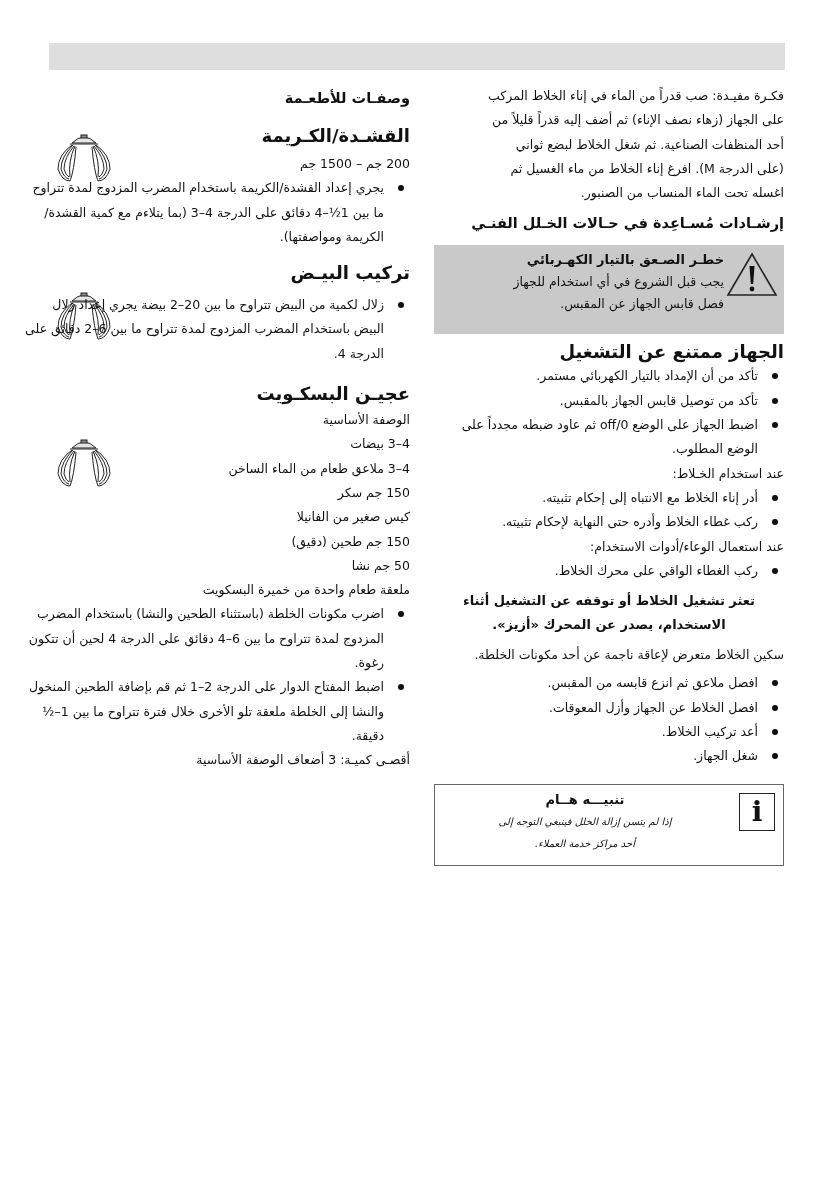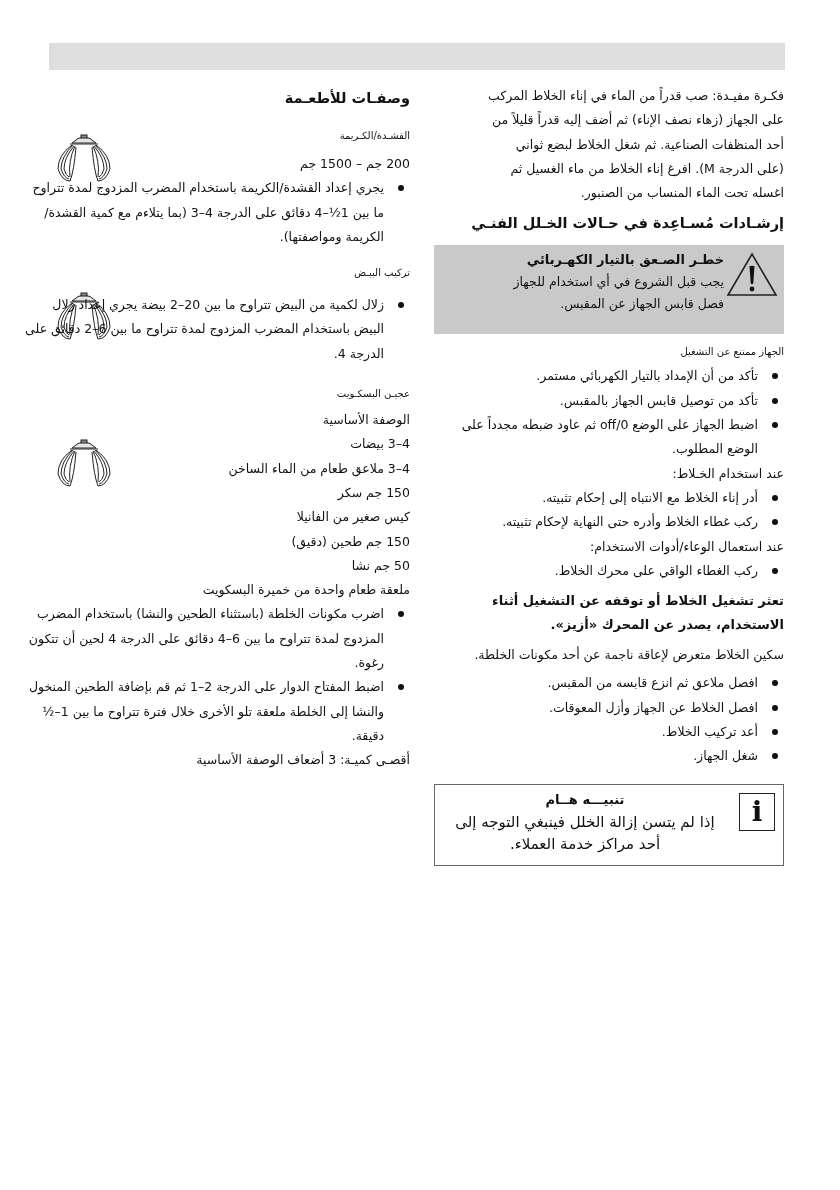--- a/index.html
+++ b/index.html
@@ -5,35 +5,35 @@
   html, body { margin:0; padding:0; background:#ffffff; }
   body { width:840px; height:1190px; position:relative; overflow:hidden;
          font-family:"DejaVu Sans", sans-serif; color:#111; }
   .header-bar { position:absolute; left:49px; top:43px; width:736px; height:27px; background:#dedede; }
   .col { position:absolute; top:84px; direction:rtl; text-align:right; }
   .col-right { left:434px; width:350px; }
   .col-left { left:132px; width:278px; }
   p { margin:0; font-size:12.5px; line-height:24.3px; }
   .tip { font-size:12.5px; line-height:24.3px; }
   h2 { margin:0; font-size:14.5px; font-weight:bold; line-height:24px; }
-  h3 { margin:0; font-size:10px; font-weight:normal; line-height:24px; }
+  h3 { margin:0; font-size:18px; font-weight:bold; line-height:24px; }
   .h-main { margin-top:6px; margin-bottom:10px; }
   .warn-box { background:#c9c9c9; padding:4px 14px 5px 0; margin:0 0 6px 0; position:relative; height:80px; }
   .warn-box .txt { position:absolute; right:60px; top:4px; width:280px; }
   .warn-box .title { font-weight:bold; font-size:13px; line-height:22px; }
   .warn-box .line { font-size:12.5px; line-height:22px; }
   .warn-icon { position:absolute; right:6px; top:6px; width:52px; height:46px; }
   ul { list-style:none; margin:0; padding:0; }
   li { position:relative; padding-right:26px; font-size:12.5px; line-height:24.3px; }
   li::before { content:""; position:absolute; right:6px; top:9px; width:6px; height:6px; border-radius:50%; background:#111; }
-  .sub-h { font-weight:bold; font-size:13px; line-height:24px; margin-top:6px; }
+  .sub-h { font-weight:bold; font-size:13px; line-height:24px; margin-top:6px;text-align:center; }
   .info-box { border:1px solid #666; margin-top:15px; height:80px; position:relative; }
   .info-box .txt { position:absolute; right:58px; top:4px; width:280px;text-align:center; }
   .info-box .title { font-weight:bold; font-size:13px; line-height:22px; }
-  .info-box .line { font-size:15px; line-height:22px; }
+  .info-box .line { font-size:10px; line-height:22px;font-style:italic; }
   .info-icon { position:absolute; right:8px; top:8px; width:34px; height:36px; border:1.5px solid #222;
                display:flex; align-items:center; justify-content:center; font-family:"DejaVu Serif", serif;
                font-weight:bold; font-size:28px; color:#111; }
   .whisk { position:absolute; left:52px; width:64px; height:54px; }
   .section-gap { margin-top:12px; }
 </style>
 </head>
 <body>
 
 <div class="header-bar"></div>

